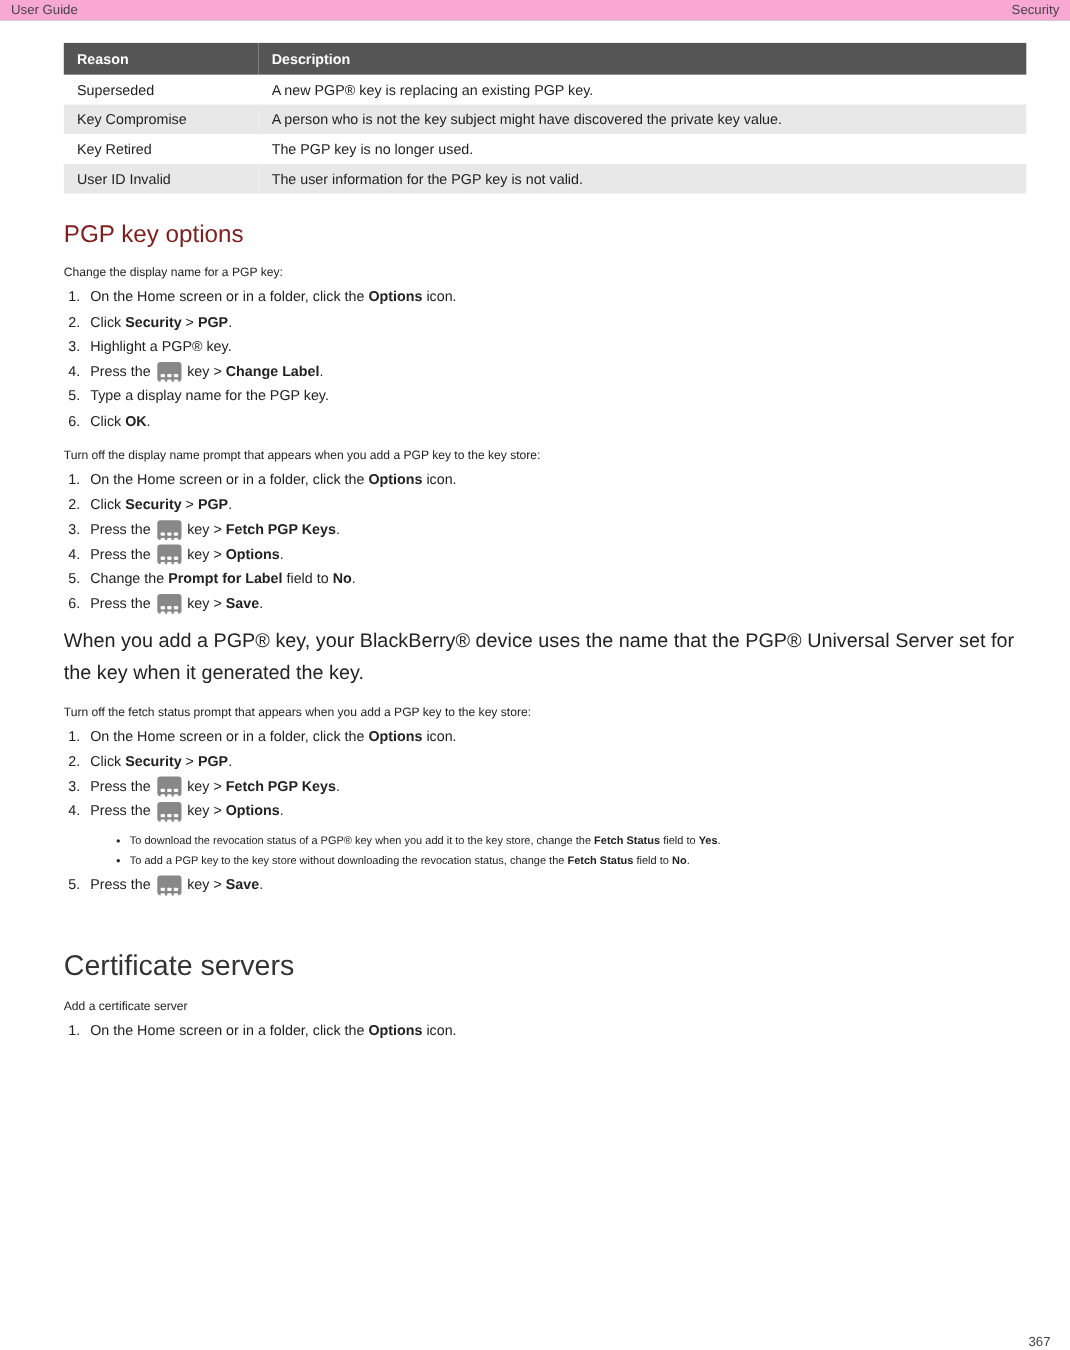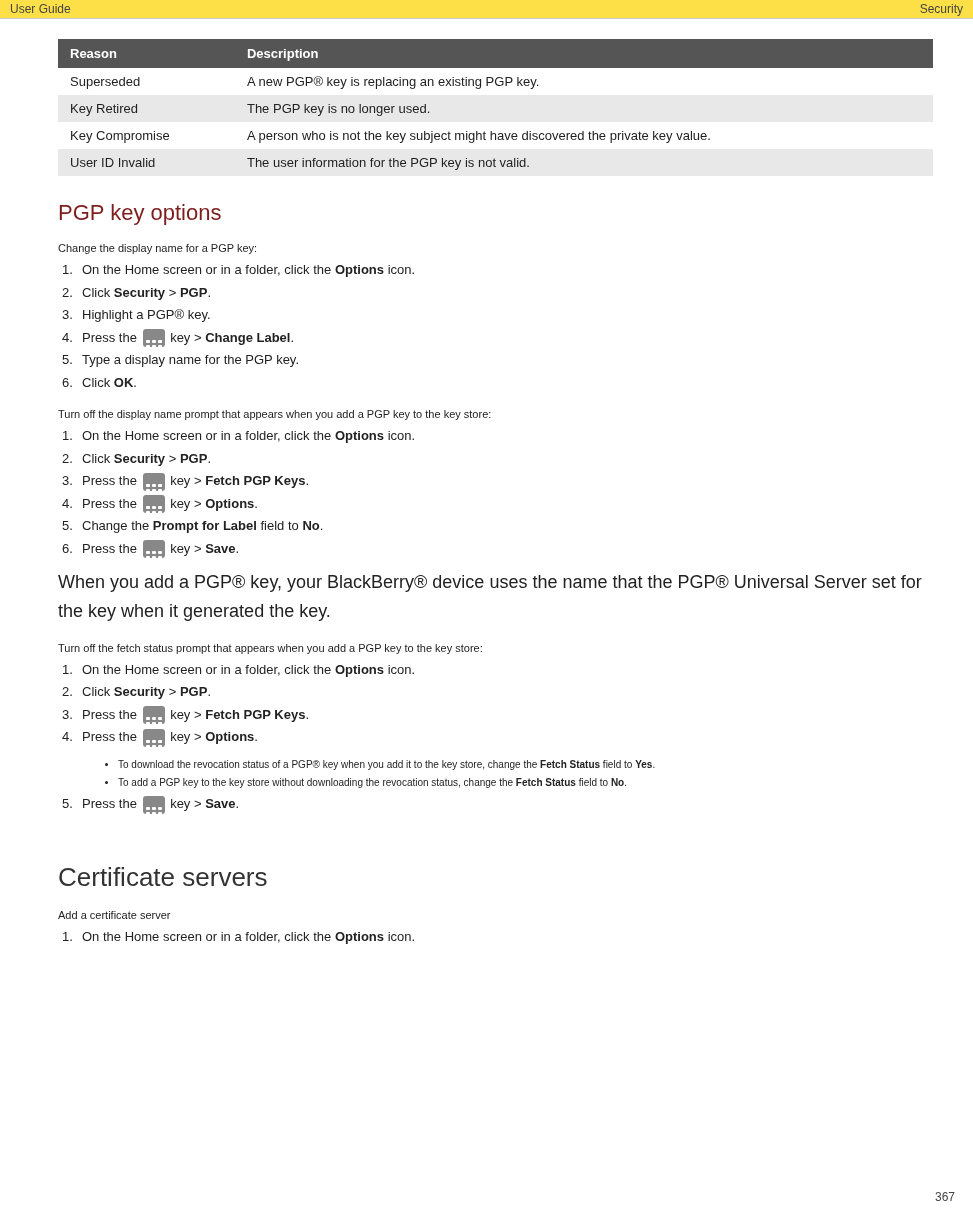--- a/index.html
+++ b/index.html
@@ -13,35 +13,35 @@
       position: relative;
     }
 
     
     .header {
       display: flex;
       justify-content: space-between;
       align-items: center;
       padding: 2px 10px;
       border-bottom: 1px solid #ccc;
-      background: #fde047;
+      background: #f9a8d4;
     }
     .header-left {
       font-size: 12px;
       color: #444;
     }
     .header-right {
       font-size: 12px;
       color: #444;
     }
 
     
     .footer {
       position: absolute;
-      bottom: 23px;
+      bottom: 0;
       right: 18px;
       font-size: 12px;
       color: #444;
     }
 
     
     .content {
       padding: 20px 40px 60px 58px;
     }
 
@@ -187,26 +187,26 @@
         <th>Reason</th>
         <th>Description</th>
       </tr>
     </thead>
     <tbody id="table-body">
     <tr>
           <td>Superseded</td>
           <td>A new PGP® key is replacing an existing PGP key.</td>
         </tr>
         <tr>
+          <td>Key Compromise</td>
+          <td>A person who is not the key subject might have discovered the private key value.</td>
+        </tr>
+        <tr>
           <td>Key Retired</td>
           <td>The PGP key is no longer used.</td>
-        </tr>
-        <tr>
-          <td>Key Compromise</td>
-          <td>A person who is not the key subject might have discovered the private key value.</td>
         </tr>
         <tr>
           <td>User ID Invalid</td>
           <td>The user information for the PGP key is not valid.</td>
         </tr>
       </tbody>
   </table>
 
   <div>
     <div class="section-title-large">PGP key options</div>

